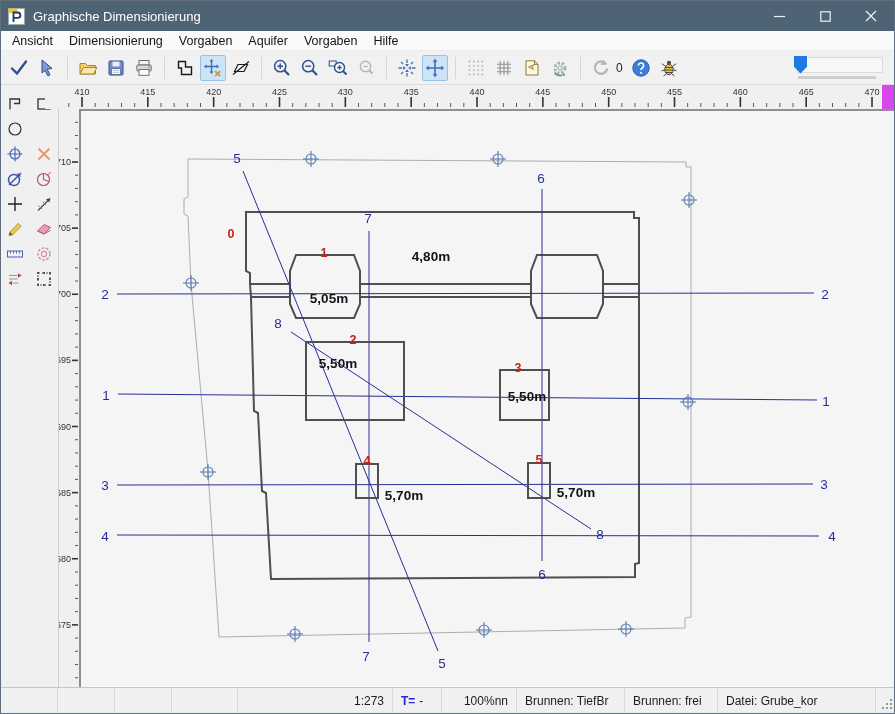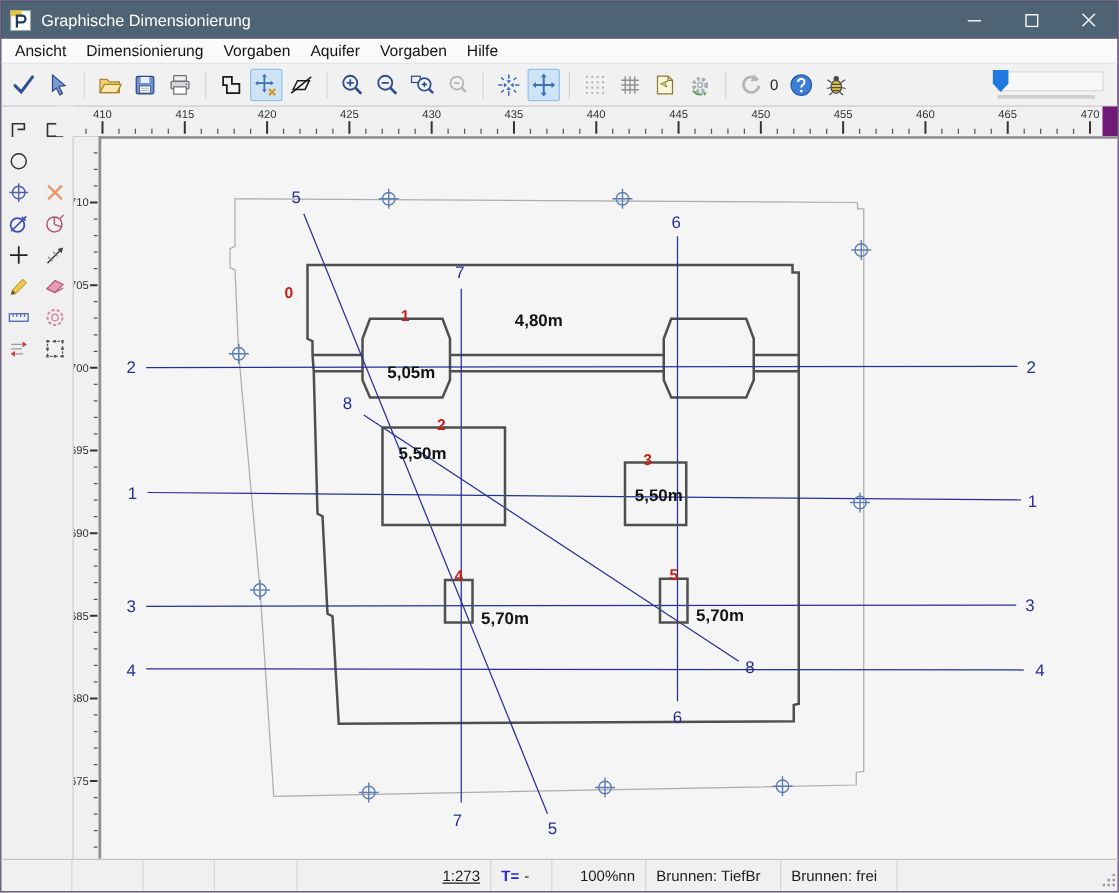--- a/index.html
+++ b/index.html
@@ -1,17 +1,17 @@
 <!DOCTYPE html>
 <html><head>
 <meta charset="utf-8">
 <style>
   * { margin:0; padding:0; box-sizing:border-box; }
   body { background:#dcdcdc; font-family:"Liberation Sans", sans-serif; }
-  .window { position:relative; width:895px; height:714px; background:#701a75;
+  .window { position:relative; width:895px; height:714px; background:#d946ef;
             border:1px solid #5f6f7d; overflow:hidden; }
 
   
   .titlebar { display:flex; align-items:center; height:30px; background:#4e6374;
               color:#fff; font-size:13px; padding-left:7px; }
   .app-icon { width:17px; height:17px; margin-right:8px; flex:0 0 auto; }
   .win-controls { margin-left:auto; display:flex; height:30px; }
   .wbtn { width:46px; height:30px; display:flex; align-items:center; justify-content:center; }
 
   
@@ -47,21 +47,21 @@
   .canvas { position:absolute; left:78px; top:108px; width:817px; height:580px;
             background:#f5f5f5; border-left:2px solid #8f8f8f; border-top:2px solid #8f8f8f; }
   .canvas svg { display:block; }
   .ruler-label { font-size:9px; fill:#333; font-family:"Liberation Sans",sans-serif; }
 
   
   .statusbar { position:absolute; left:0; bottom:0; width:895px; height:26px; background:#f0f0f0;
                border-top:1px solid #c6c6c6; display:flex; font-size:12px; color:#1c1c1c; }
   .sb-cell { border-right:1px solid #d8d8d8; display:flex; align-items:center;
              padding:0 8px; white-space:nowrap; flex:0 0 auto; }
-  .sb-right { justify-content:flex-end;text-decoration:underline; }
+  .sb-right { justify-content:flex-end; }
   .t-blue { color:#2424d0; font-weight:bold; margin-right:4px; }
   .sb-fill { flex:1 1 auto; position:relative; }
   .grip { position:absolute; right:2px; bottom:2px; }
 </style>
 </head>
 <body>
 
 <div class="window">
 
   <div class="titlebar">
@@ -622,20 +622,21 @@
     <div class="sb-cell" style="width:49px">
       <span class="t-blue">T=</span>
       <span>-</span>
     </div>
     <div class="sb-cell" style="width:75px; justify-content:flex-end">
       <span>100%</span>
       <span>nn</span>
     </div>
     <div class="sb-cell" style="width:108px">Brunnen: TiefBr</div>
     <div class="sb-cell" style="width:93px">Brunnen: frei</div>
+    <div class="sb-cell" style="width:158px">Datei: Grube_kor</div>
     <div class="sb-cell sb-fill" style="border-right:none">
       <svg class="grip" width="12" height="12">
         <g fill="#9a9a9a">
             <rect x="8" y="8" width="2" height="2"></rect>
             <rect x="8" y="4" width="2" height="2"></rect>
             <rect x="4" y="8" width="2" height="2"></rect>
             <rect x="8" y="0" width="2" height="2"></rect>
             <rect x="0" y="8" width="2" height="2"></rect>
             <rect x="4" y="4" width="2" height="2"></rect>
           </g>

